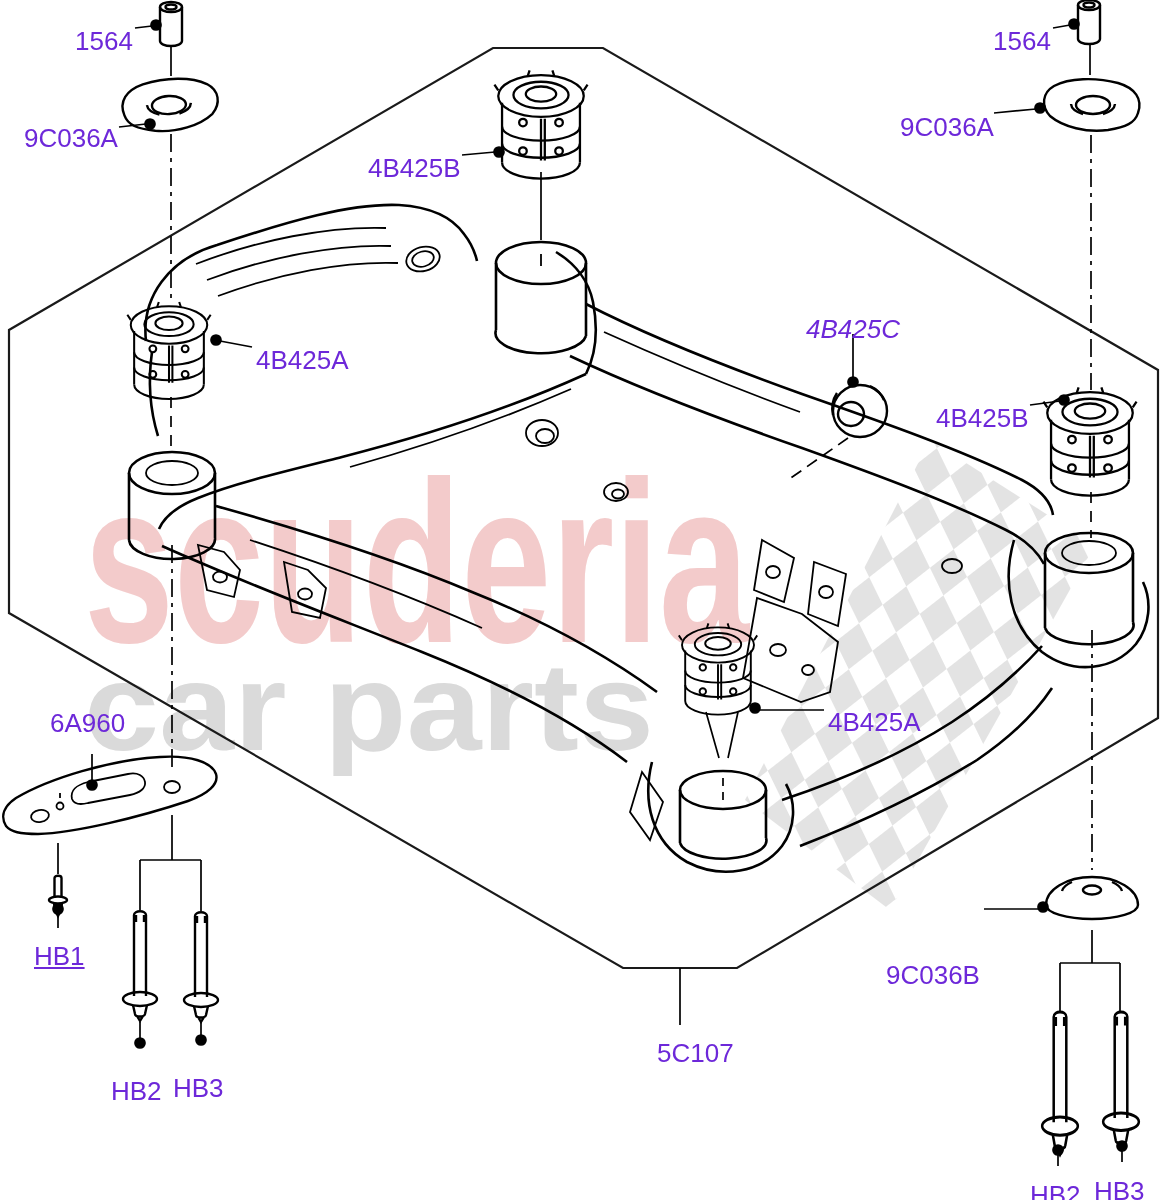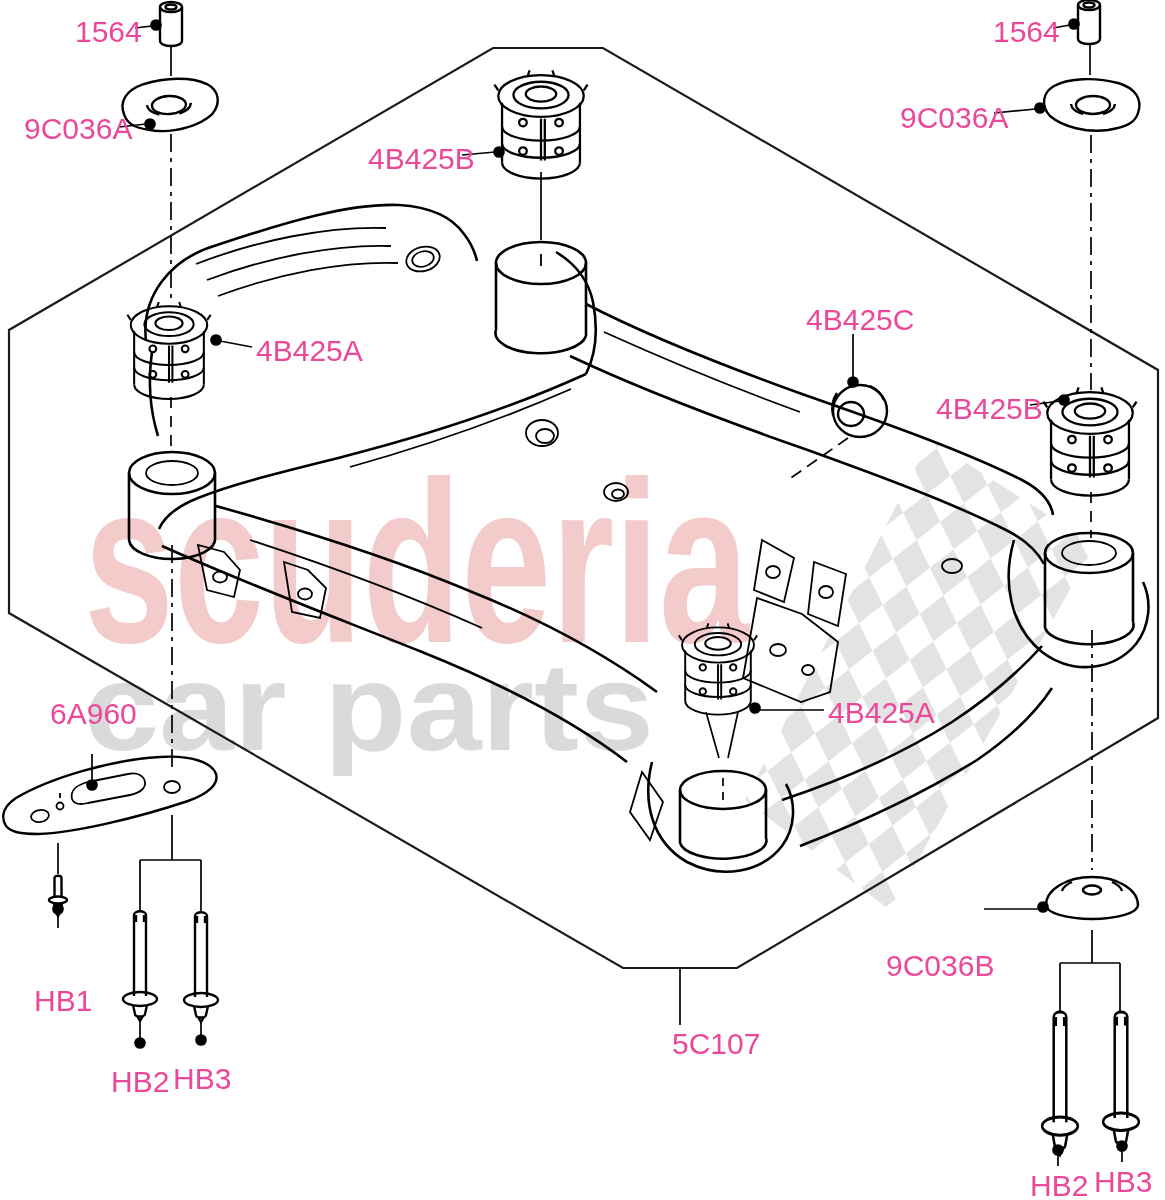--- a/index.html
+++ b/index.html
@@ -1,25 +1,25 @@
 <!DOCTYPE html>
 <html><head>
 <meta charset="utf-8">
 <style>
   html,body{margin:0;padding:0;background:#fff;}
   .stage{position:relative;width:1165px;height:1200px;background:#ffffff;overflow:hidden;
          font-family:"Liberation Sans",sans-serif;}
   .stage svg{position:absolute;left:0;top:0;}
-  .callout{position:absolute;font-size:30px;line-height:1.05;color:#ec4899;white-space:nowrap;
-           font-family:"Liberation Sans",sans-serif;cursor:pointer;}
+  .callout{position:absolute;font-size:26px;line-height:1.05;color:#6d28d9;white-space:nowrap;
+           font-family:"Liberation Sans",sans-serif;cursor:pointer;margin-top:12px;}
   .c0{left:75px;top:16px;}   .c1{left:24px;top:113px;}  .c2{left:368px;top:143px;}
-  .c3{left:256px;top:335px;} .c4{left:806px;top:304px;} .c5{left:936px;top:393px;}
+  .c3{left:256px;top:335px;} .c4{left:806px;top:304px;font-style:italic;} .c5{left:936px;top:393px;}
   .c6{left:993px;top:16px;}  .c7{left:900px;top:102px;} .c8{left:828px;top:697px;}
-  .c9{left:50px;top:698px;}  .c10{left:34px;top:985px;} .c11{left:111px;top:1066px;}
-  .c12{left:173px;top:1063px;}.c13{left:886px;top:950px;}.c14{left:672px;top:1028px;}
+  .c9{left:50px;top:698px;}  .c10{left:34px;top:931px;text-decoration:underline;} .c11{left:111px;top:1066px;}
+  .c12{left:173px;top:1063px;}.c13{left:886px;top:950px;}.c14{left:657px;top:1028px;}
   .c15{left:1030px;top:1170px;}.c16{left:1094px;top:1166px;}
 </style>
 </head>
 <body>
 
 <div class="stage">
 
 <svg width="1165" height="1200" viewBox="0 0 1165 1200">
   <defs>
     <pattern id="checks" width="60" height="60" patternUnits="userSpaceOnUse" patternTransform="rotate(-38) skewX(-12)">

